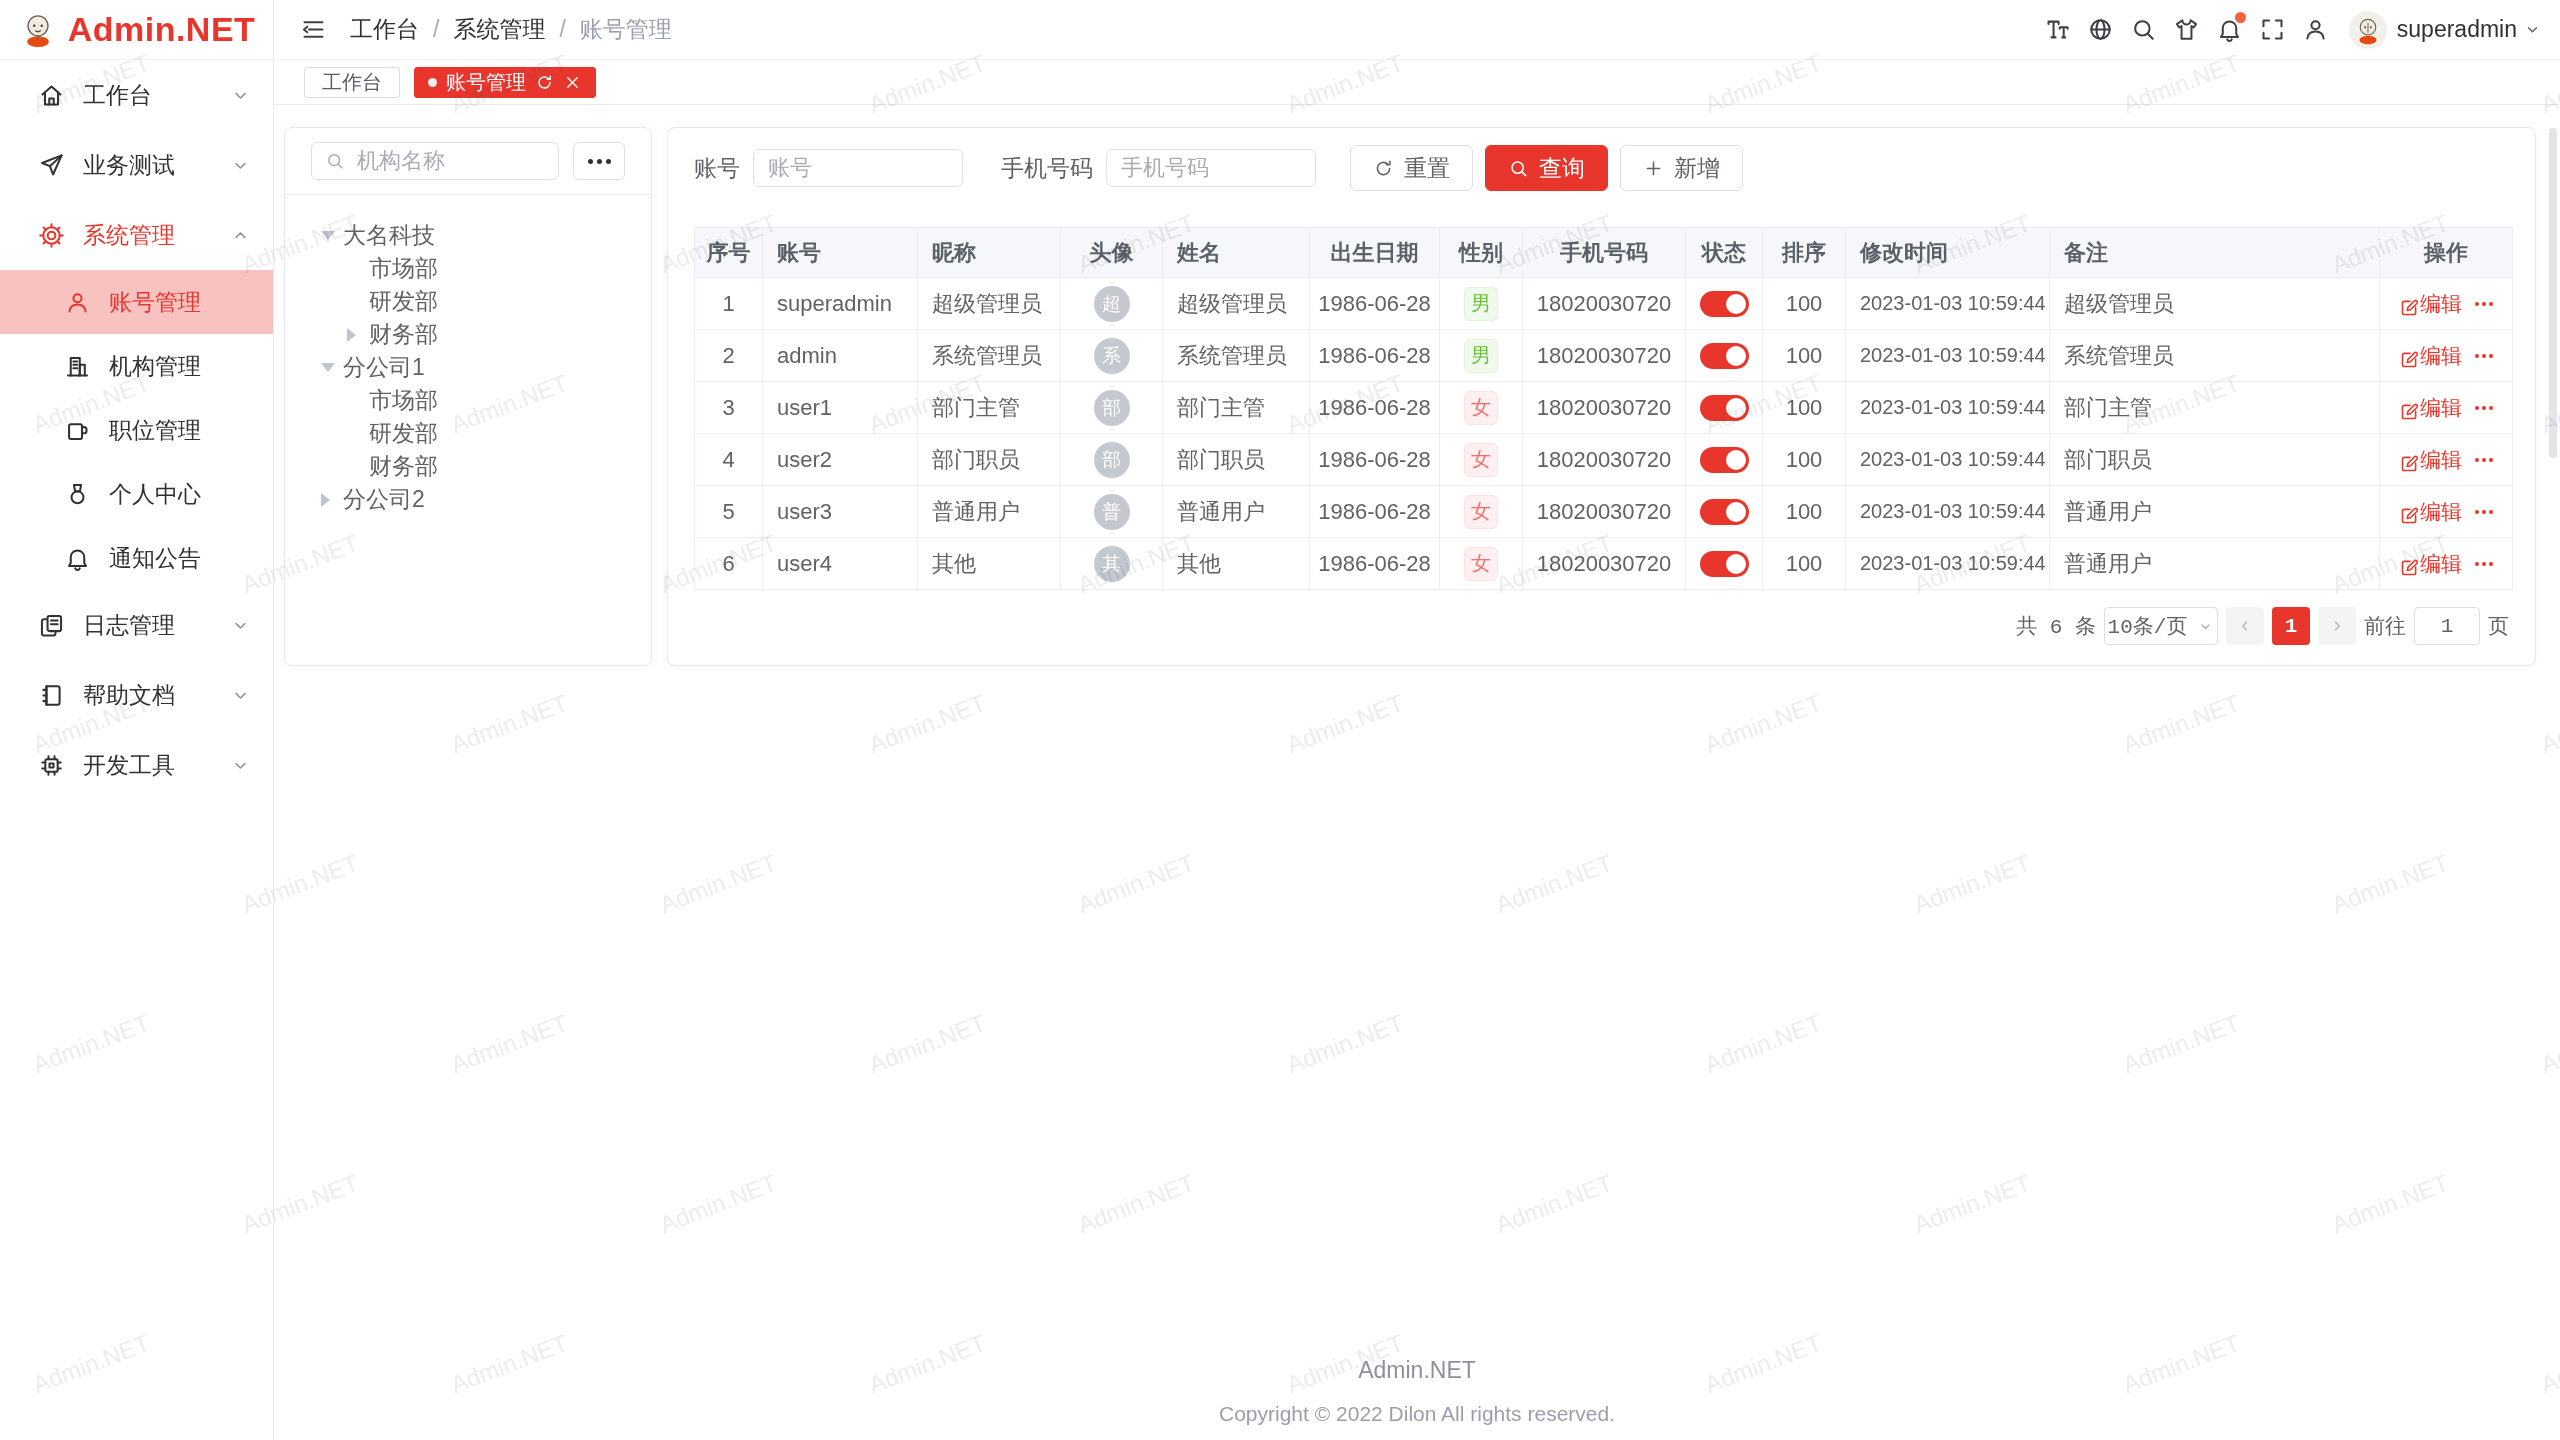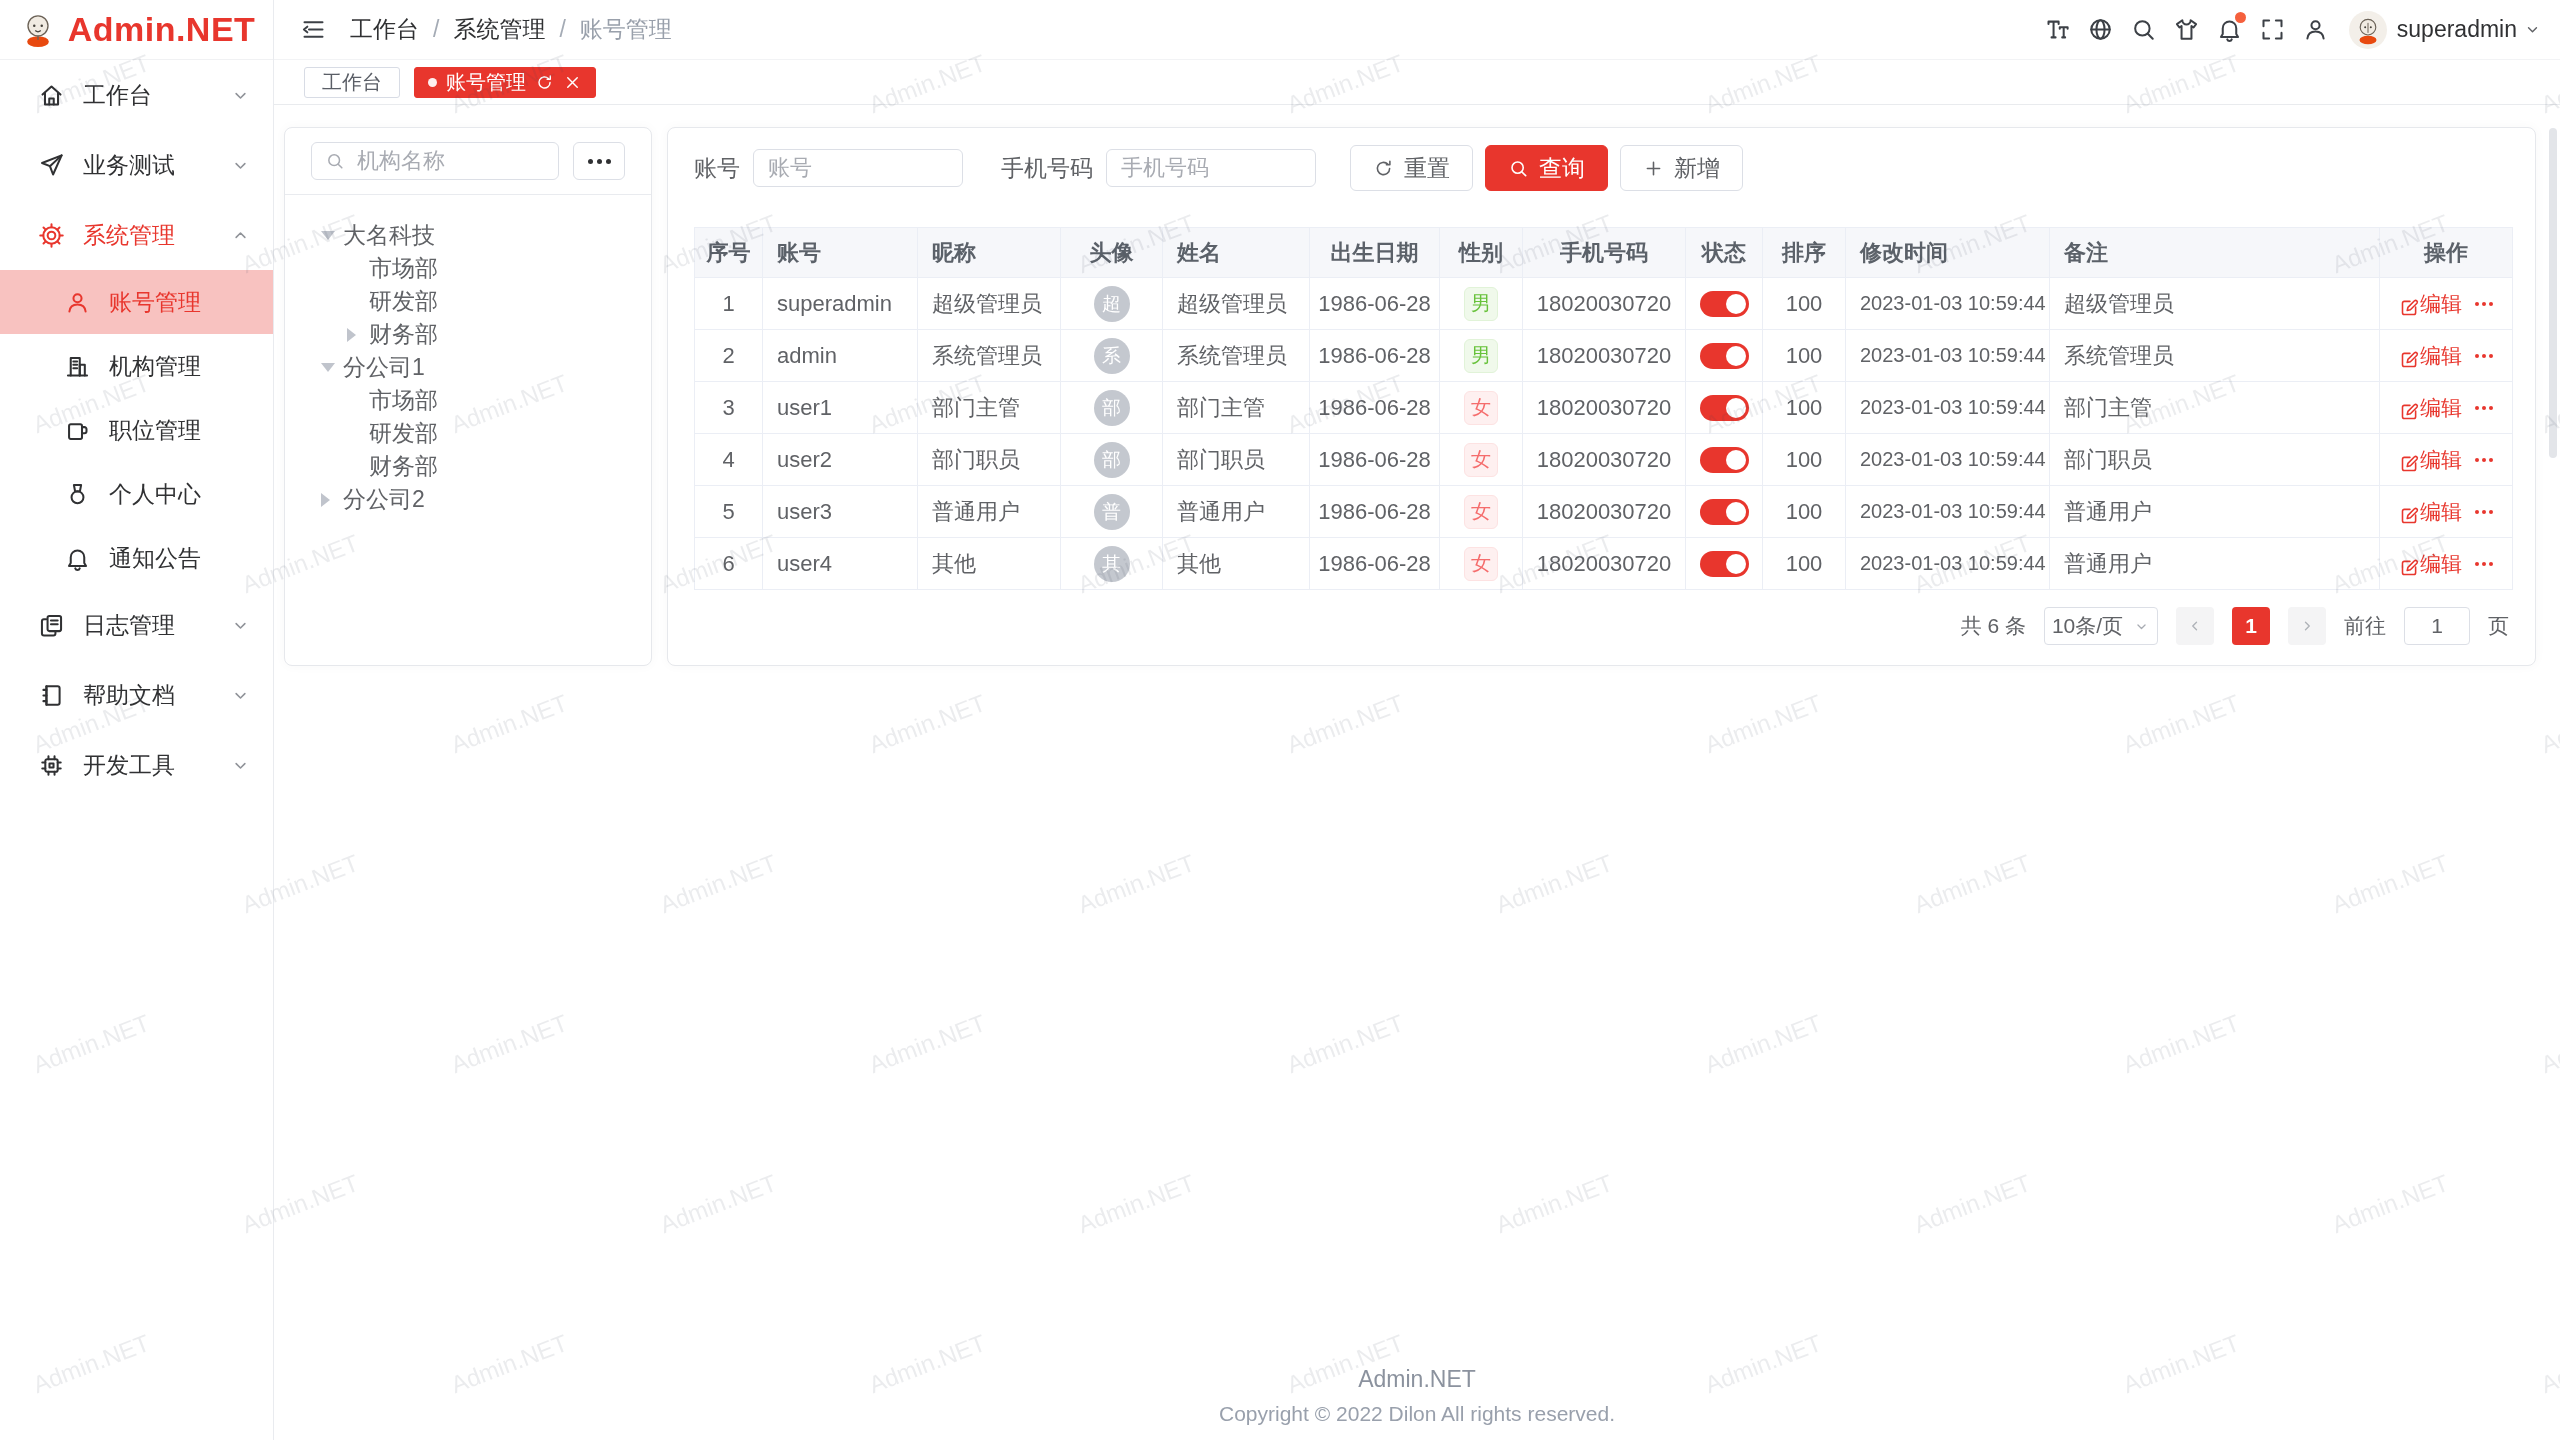--- a/index.html
+++ b/index.html
@@ -96,31 +96,31 @@
   .tag.m { color:#67c23a; background:#f0f9eb; border:1px solid #e1f3d8; }
   .tag.f { color:#f56c6c; background:#fef0f0; border:1px solid #fde2e2; }
   .toggle { width:49px; height:26px; border-radius:13px; background:#e8362d; position:relative; margin:0 auto; cursor:pointer; }
   .toggle::after { content:''; position:absolute; right:3px; top:3px; width:20px; height:20px; border-radius:50%; background:#fff; }
   .ops { display:flex; align-items:center; justify-content:center; gap:7px; color:#e8362d; }
   .ops .edit-link { display:flex; align-items:flex-end; cursor:pointer; font-size:21px; }
   .ops svg { width:21px; height:21px; }
   .ops .more-dots { display:flex; gap:3px; margin-left:6px; cursor:pointer; }
   .ops .more-dots i { width:4px; height:4px; border-radius:50%; background:#e8362d; }
 
-  .pagination { display:flex; align-items:center; justify-content:flex-end; gap:18px; height:72px; font-size:21px; color:#606266; }
+  .pagination { display:flex; align-items:center; justify-content:flex-end; gap:8px; height:72px; font-size:21px; color:#606266;font-family:Liberation Mono, monospace; }
   .psel { width:114px; height:38px; border:1px solid #dcdfe6; border-radius:4px; display:flex; align-items:center; justify-content:center; gap:10px; cursor:pointer; }
   .psel svg { width:17px; height:17px; color:#a8abb2; }
   .pbtn { width:38px; height:38px; border-radius:4px; background:#f4f4f5; display:flex; align-items:center; justify-content:center; color:#aeb2b8; cursor:pointer; }
   .pbtn svg { width:18px; height:18px; }
   .pbtn.pcur { background:#e8362d; color:#fff; font-weight:700; }
   .goto-input { width:66px; height:38px; border:1px solid #dcdfe6; border-radius:4px; text-align:center; font:inherit; font-size:21px; color:#606266; outline:none; }
 
   .footer { position:absolute; left:0; right:0; bottom:14px; text-align:center; }
   .footer-title { font-size:23px; color:#8b929e; }
-  .footer-copy { font-size:21px; color:#99a0ac; margin-top:9px; }
+  .footer-copy { font-size:21px; color:#99a0ac; margin-top:18px; }
 
   #watermarks { position:absolute; inset:0; overflow:hidden; pointer-events:none; z-index:60; }
   .wm { position:absolute; font-size:24px; color:rgba(60,70,90,.10); transform:rotate(-21deg); white-space:nowrap; }
 
   .scroll-thumb { position:absolute; right:3px; top:128px; width:8px; height:330px; border-radius:4px; background:#e3e5e9; }
 </style>
 </head>
 <body>
 
 <div class="app">

